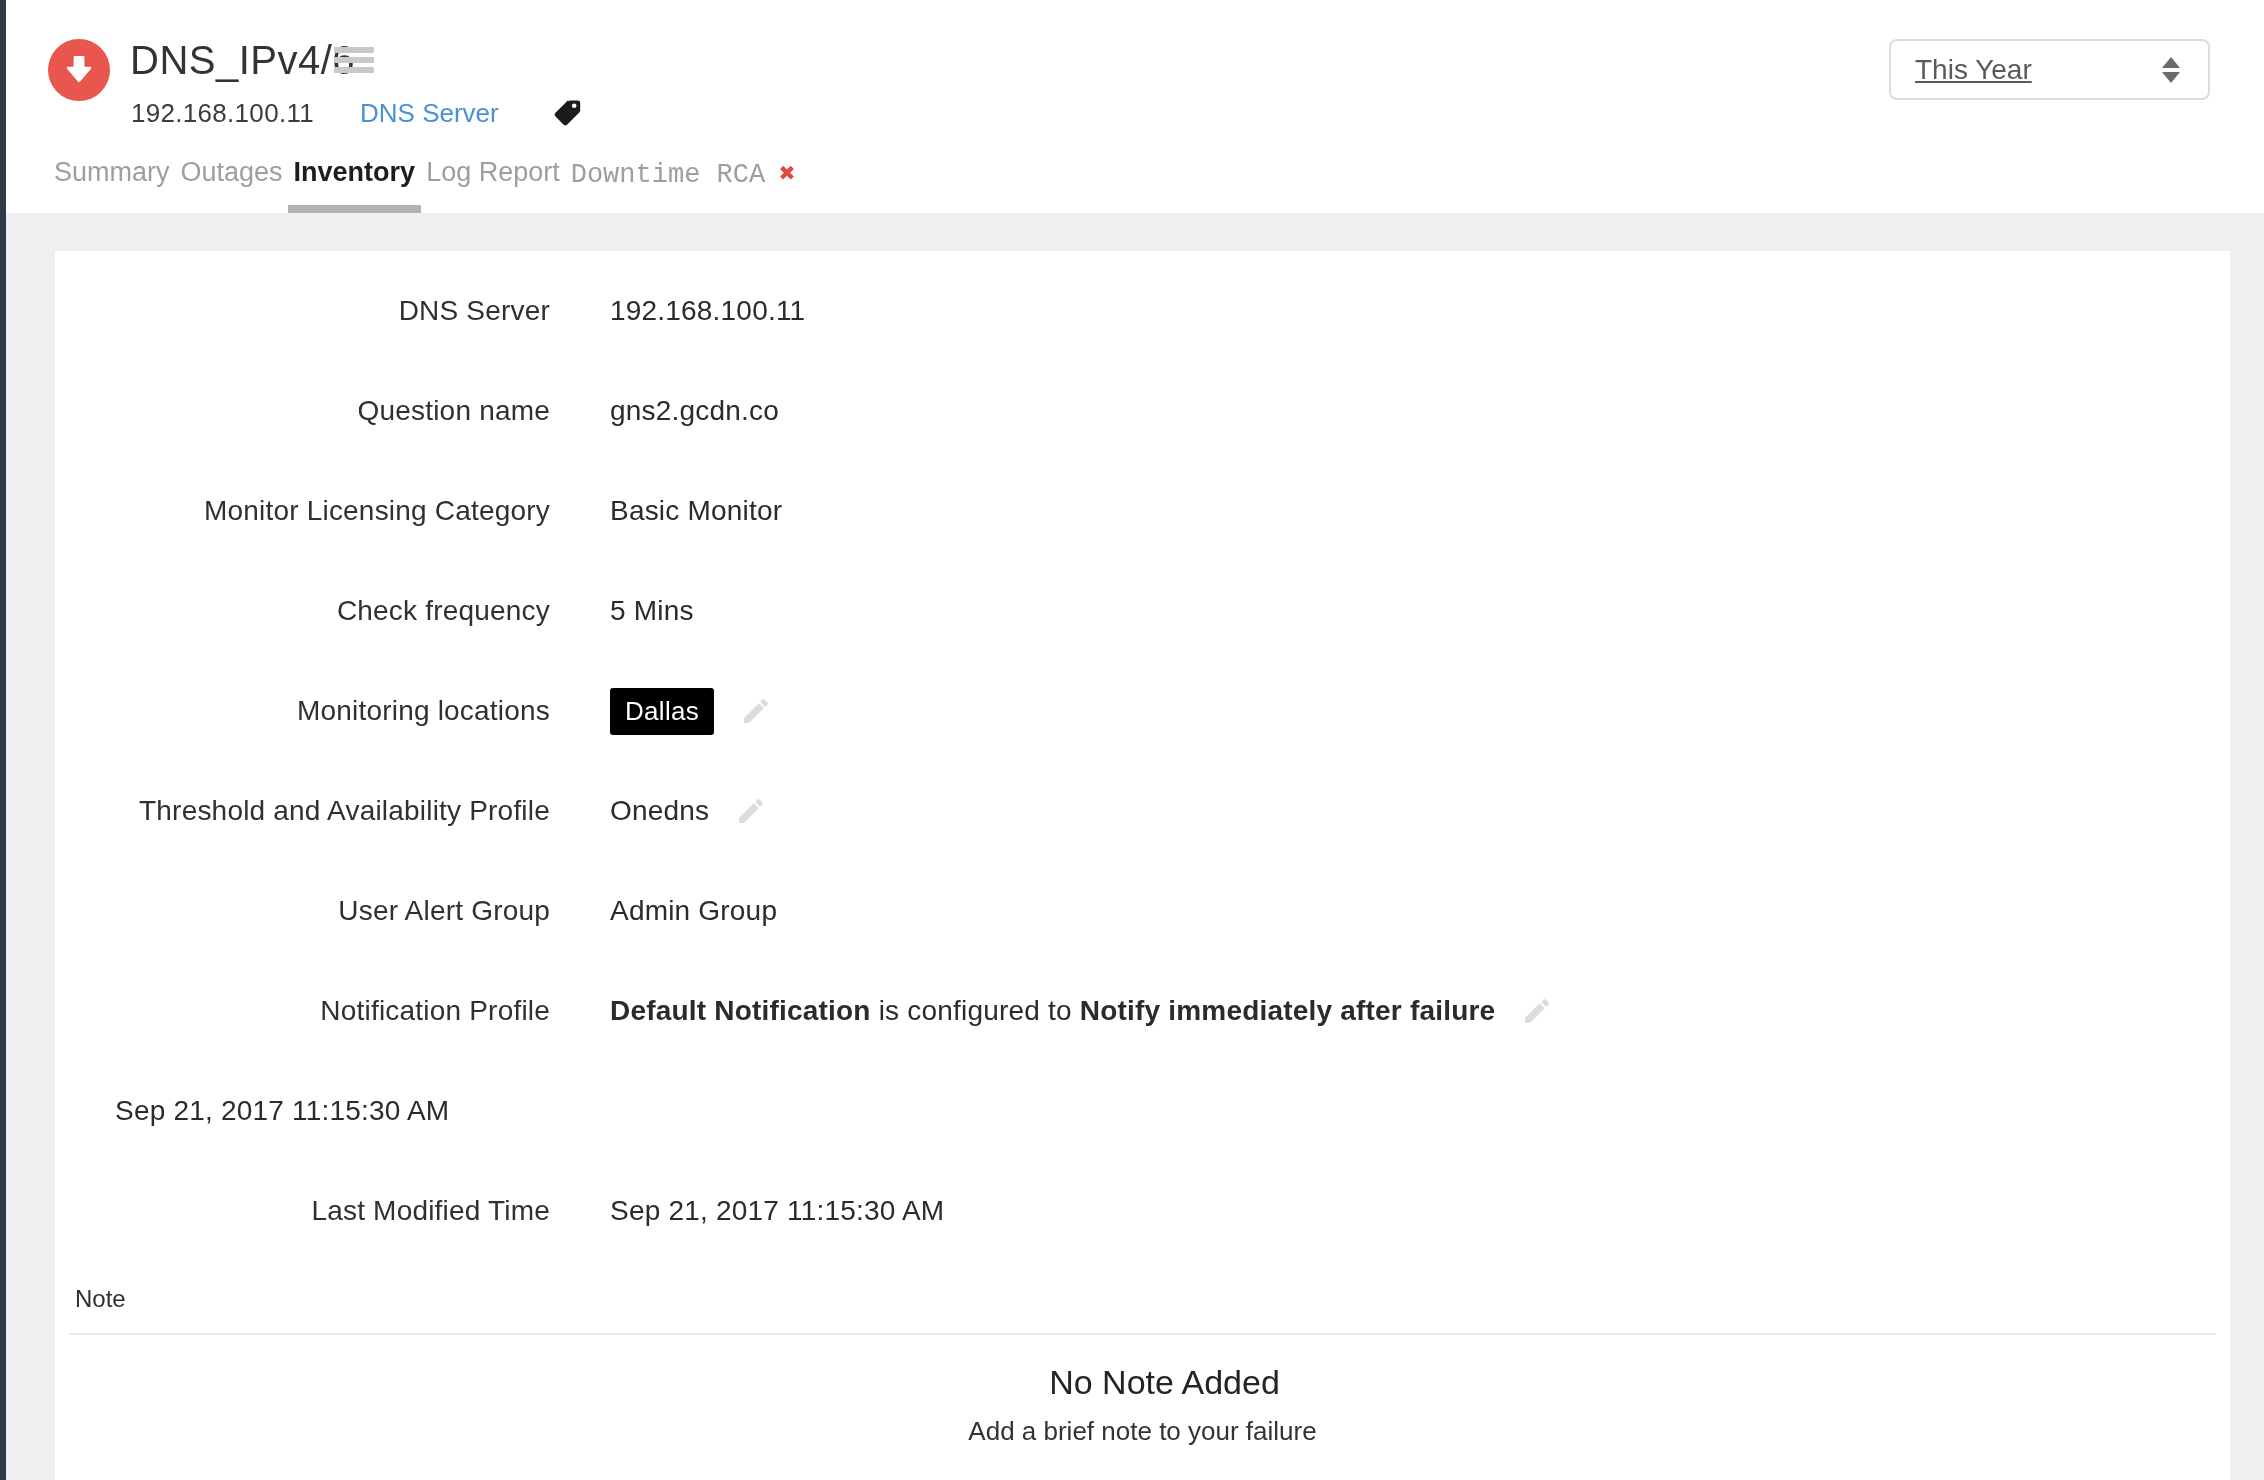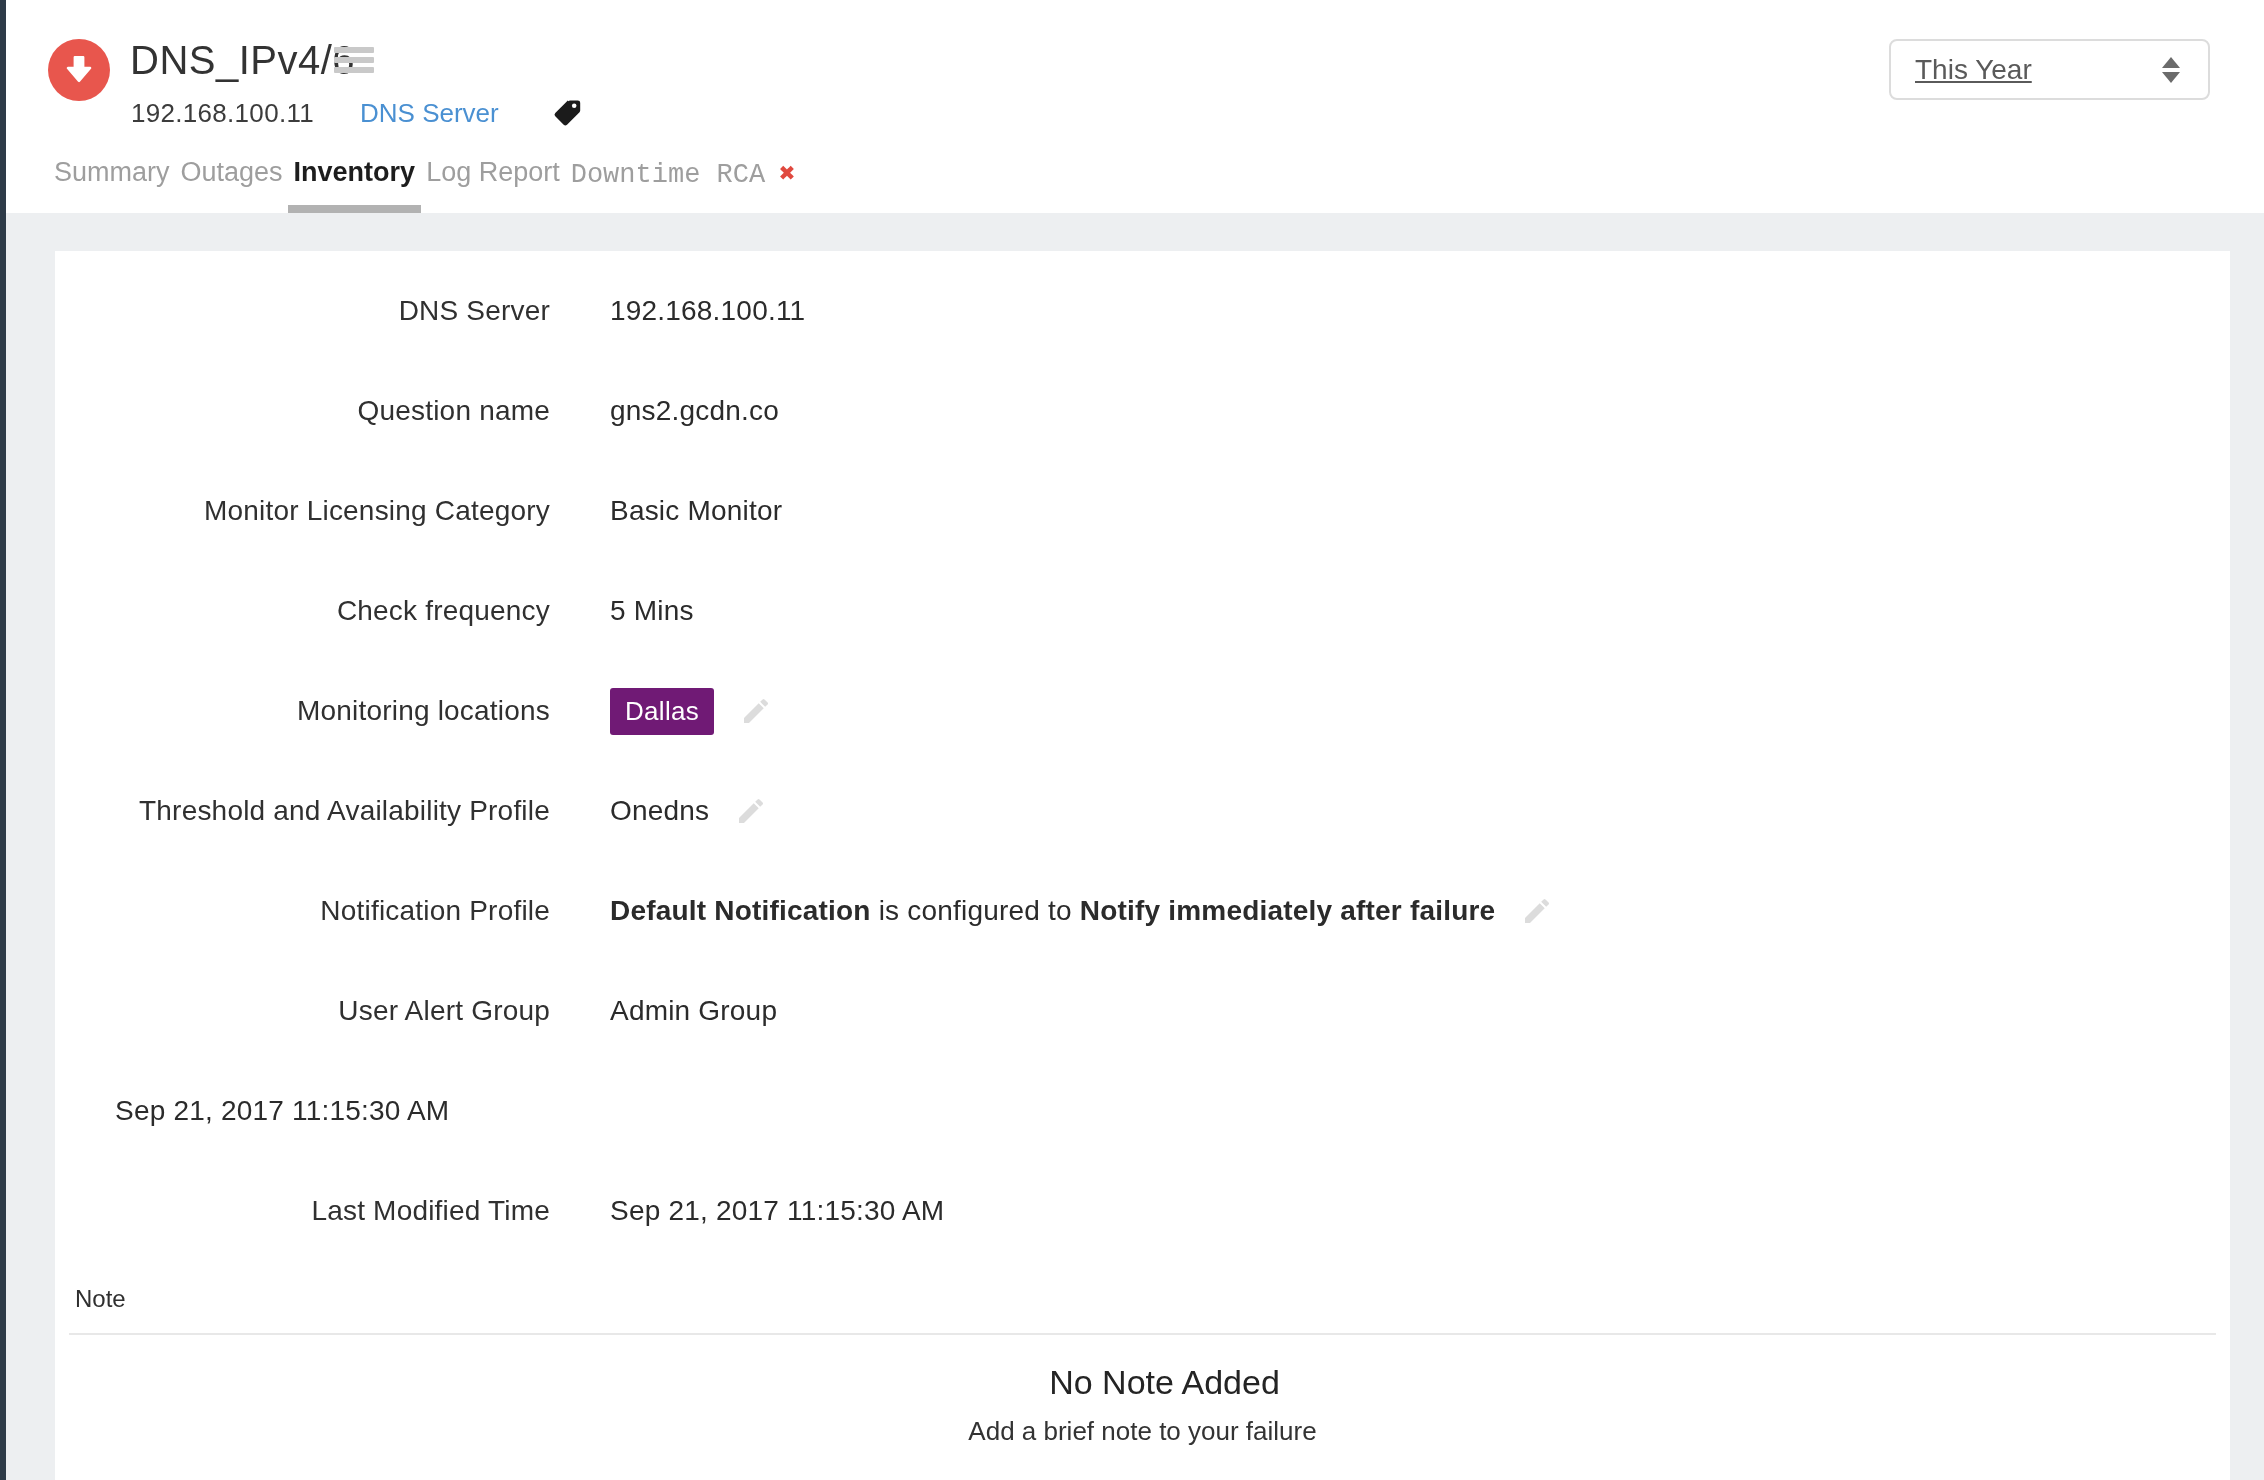--- a/index.html
+++ b/index.html
@@ -82,21 +82,21 @@
     position: absolute; left: 55px; top: 251px; width: 2175px; height: 1229px;
     background: #ffffff; z-index: 2; overflow: hidden;
   }
   .rows { padding-top: 10px; }
   .inv-row { height: 100px; display: flex; align-items: center; }
   .inv-label { width: 495px; text-align: right; font-size: 28px; color: #303030; flex: none; letter-spacing: 0.2px; }
   .inv-value { margin-left: 60px; font-size: 28px; color: #2b2b2b; display: flex; align-items: center; letter-spacing: 0.2px; }
   .inv-value b { font-weight: 700; }
 
   .loc-badge {
-    display: inline-block; background: #701a75; color: #ffffff;
+    display: inline-block; background: #000000; color: #ffffff;
     font-size: 26px; padding: 8px 15px; border-radius: 3px; letter-spacing: 0.3px;
   }
   .pencil { width: 32px; height: 32px; margin-left: 26px; cursor: pointer; display: inline-flex; flex: none; }
 
   
   .note-heading { margin: 24px 0 0 20px; font-size: 24px; color: #2f2f2f; }
   .note-divider { border: none; border-top: 2px solid #e8e8e8; margin: 20px 14px 0 14px; }
   .note-empty-title { margin-top: 28px; text-align: center; font-size: 34px; color: #242424; padding-left: 44px; }
   .note-empty-sub { margin-top: 14px; text-align: center; font-size: 26px; color: #333333; }
 </style>
@@ -193,37 +193,37 @@
         <span>Onedns</span>
         <span class="pencil">
           <svg viewBox="0 0 24 24" width="32" height="32">
             <path d="M3 17.25V21h3.75L17.81 9.94l-3.75-3.75L3 17.25z M20.71 7.04a1 1 0 0 0 0-1.41l-2.34-2.34a1 1 0 0 0-1.41 0l-1.83 1.83 3.75 3.75 1.83-1.83z" fill="#dcdcdc"></path>
           </svg>
         </span>
       </div>
     </div>
 
     <div class="inv-row">
+      <div class="inv-label">User Alert Group</div>
+      <div class="inv-value">Admin Group</div>
+    </div>
+
+    <div class="inv-row">
       <div class="inv-label">Notification Profile</div>
       <div class="inv-value">
         <span><b>Default Notification</b><span> is configured to </span><b>Notify immediately after failure</b></span>
         <span class="pencil">
           <svg viewBox="0 0 24 24" width="32" height="32">
             <path d="M3 17.25V21h3.75L17.81 9.94l-3.75-3.75L3 17.25z M20.71 7.04a1 1 0 0 0 0-1.41l-2.34-2.34a1 1 0 0 0-1.41 0l-1.83 1.83 3.75 3.75 1.83-1.83z" fill="#dcdcdc"></path>
           </svg>
         </span>
       </div>
     </div>
 
     <div class="inv-row">
-      <div class="inv-label">User Alert Group</div>
-      <div class="inv-value">Admin Group</div>
-    </div>
-
-    <div class="inv-row">
       <div class="inv-value">Sep 21, 2017 11:15:30 AM</div>
     </div>
 
     <div class="inv-row">
       <div class="inv-label">Last Modified Time</div>
       <div class="inv-value">Sep 21, 2017 11:15:30 AM</div>
     </div>
 
   </div>
 

